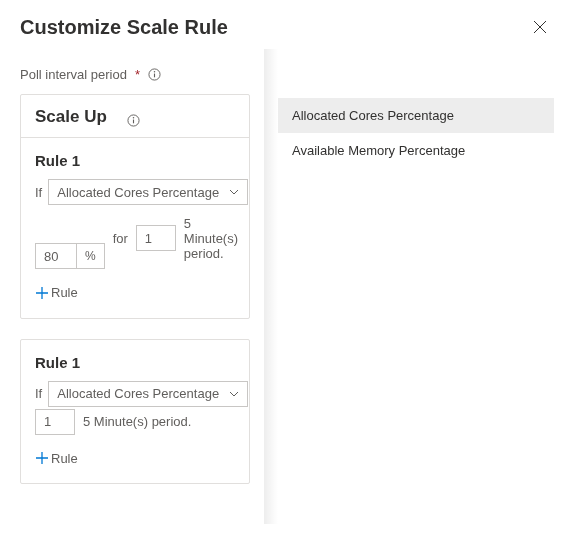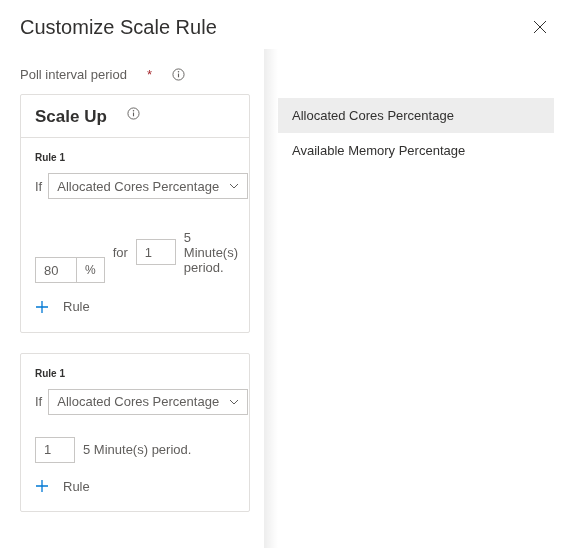--- a/index.html
+++ b/index.html
@@ -1,40 +1,40 @@
 <!DOCTYPE html>
 <html><head>
   <meta charset="utf-8">
   <style>
     * { box-sizing: border-box; margin: 0; padding: 0; font-family: "Segoe UI", -apple-system, sans-serif; }
     body { width: 571px; height: 548px; background: #fff; position: relative; overflow: hidden; }
     .header { padding: 16px 20px 8px 20px; display: flex; justify-content: space-between; align-items: flex-start; }
-    .header h1 { font-size: 20px; font-weight: 400; color: #323130; }
+    .header h1 { font-size: 20px; font-weight: 700; color: #323130; }
     .close-btn { background: none; border: none; cursor: pointer; padding: 4px; color: #323130; }
     .close-btn svg { width: 14px; height: 14px; }
     .left-panel { width: 270px; padding: 0 20px; position: relative; }
     .left-panel::after { content: ""; position: absolute; right: -8px; top: 0; bottom: 0; width: 14px; pointer-events: none; background: linear-gradient(to right, rgba(0,0,0,0.07), rgba(0,0,0,0)); }
-    .poll-row { display: flex; align-items: center; gap: 20px; color: #605e5c; font-size: 13px; padding: 18px 0 12px; }
+    .poll-row { display: flex; align-items: center; gap: 8px; color: #605e5c; font-size: 13px; padding: 18px 0 12px; }
     .req { color: #a4262c; }
     .info-icon { width: 13px; height: 13px; color: #605e5c; }
     .section { border: 1px solid #e1dfdd; border-radius: 2px; margin-bottom: 20px; background: #fff; }
-    .section-head { display: flex; align-items: flex-start; gap: 20px; padding: 12px 14px 10px; border-bottom: 1px solid #e1dfdd; }
+    .section-head { display: flex; align-items: flex-end; gap: 20px; padding: 12px 14px 10px; border-bottom: 1px solid #e1dfdd; }
     .section-head h2 { font-size: 17px; font-weight: 600; color: #323130; }
     .section-body { padding: 14px; }
-    .rule-title { font-size: 10px; font-weight: 600; color: #323130; margin-bottom: 10px; }
-    .if-row { display: flex; align-items: center; gap: 6px; margin-bottom: 22px; }
+    .rule-title { font-size: 15px; font-weight: 600; color: #323130; margin-bottom: 10px; }
+    .if-row { display: flex; align-items: center; gap: 6px; margin-bottom: 2px; }
     .if-label, .for-label, .period-label { font-size: 13px; color: #605e5c; }
     .select { display: inline-flex; align-items: center; justify-content: space-between; border: 1px solid #c8c6c4; height: 26px; padding: 0 8px; font-size: 13px; color: #605e5c; background: #fff; cursor: pointer; min-width: 200px; }
     .select svg { width: 10px; height: 10px; }
     .inputs-row { display: flex; align-items: center; gap: 8px; margin-bottom: 14px; }
     .num-input-wrap { display: inline-flex; align-items: center; border: 1px solid #c8c6c4; height: 26px; margin-top: 36px; }
     .num-input-wrap .num { width: 40px; text-align: left; padding: 0 8px; font-size: 13px; color: #605e5c; border: none; outline: none; }
     .num-input-wrap .pct { border-left: 1px solid #c8c6c4; padding: 0 8px; font-size: 12px; color: #605e5c; height: 100%; display: inline-flex; align-items: center; }
     .plain-num { width: 40px; height: 26px; border: 1px solid #c8c6c4; padding: 0 8px; font-size: 13px; color: #605e5c; }
-    .add-rule { display: inline-flex; align-items: center; gap: 14px; color: #605e5c; font-size: 13px; background: none; border: none; cursor: pointer; padding: 2px 0; }
+    .add-rule { display: inline-flex; align-items: center; gap: 2px; color: #605e5c; font-size: 13px; background: none; border: none; cursor: pointer; padding: 2px 0; }
     .plus-icon { width: 14px; height: 14px; color: #0078d4; }
     .footer { padding: 10px 20px; display: flex; gap: 10px; }
     .dropdown-panel { position: absolute; left: 278px; top: 98px; width: 276px; background: #fff; }
     .dd-item { padding: 10px 14px; font-size: 13px; color: #323130; cursor: pointer; }
     .dd-item.selected { background: #ededed; }
   </style>
 </head>
 <body>
 
 <div class="header">

